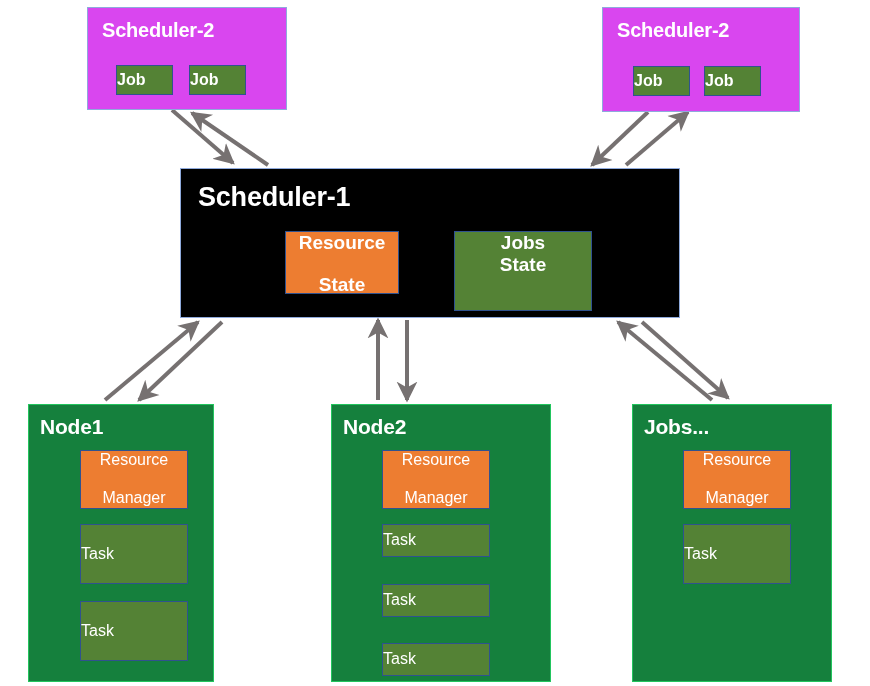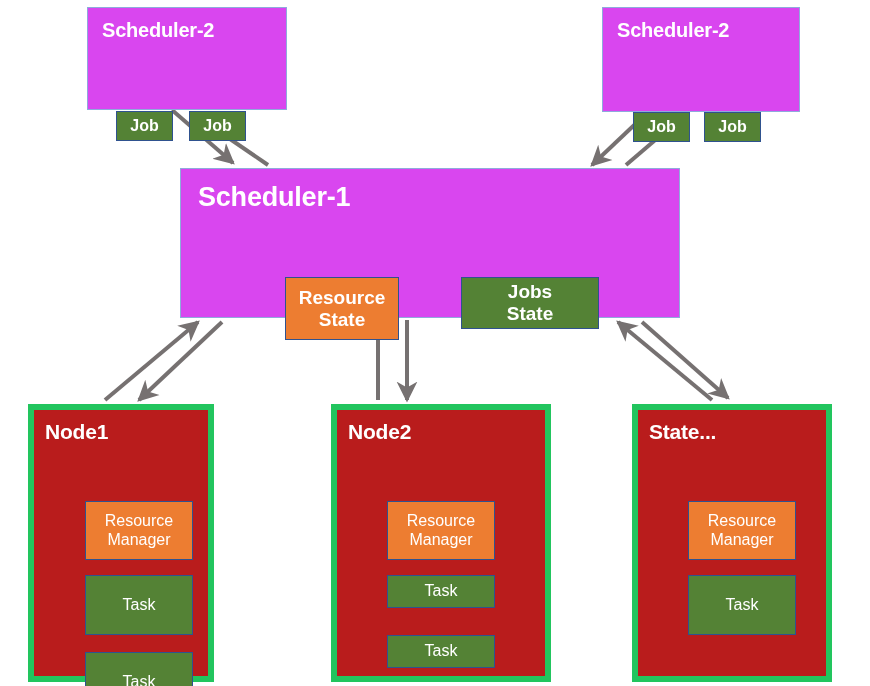--- a/index.html
+++ b/index.html
@@ -19,27 +19,27 @@
     position: absolute;
     box-sizing: border-box;
     border: 1px solid #41719C;
   }
   
   .scheduler2 {
     background: #d946ef;
     border-color: #8FAADC;
   }
   .scheduler1 {
-    background: #d946ef;
+    background: #000000;
     border-color: #8FAADC;
     padding-left: 44px;
   }
   .node {
-    background: #b91c1c;
-    border: 6px solid #22c55e;
+    background: #15803d;
+    border: 1px solid #22c55e;
     padding-left: 47px;
   }
   .container-title {
     position: absolute;
     color: #ffffff;
     font-weight: bold;
     letter-spacing: -0.2px;
     white-space: nowrap;
   }
   .s2-title {
@@ -56,33 +56,33 @@
     font-size: 21px;
     left: 11px;
     top: 10px;
   }
   
   .chip {
     position: absolute;
     box-sizing: border-box;
     display: flex;
     align-items: center;
-    justify-content: center;
+    justify-content: flex-start;
     text-align: center;
     color: #ffffff;
     line-height: 1.14;
-    margin-top: 46px;
   }
   .chip-green {
     background: #548235;
     border: 1px solid #2F528F;
   }
   .chip-orange {
     background: #ED7D31;
     border: 1px solid #2F528F;
+    gap: 20px;
   }
   .job-chip {
     font-size: 16px;
     font-weight: bold;
   }
   .state-chip {
     font-size: 19px;
     font-weight: bold;
   }
   .rm-chip {
@@ -160,21 +160,21 @@
       <span>Job</span>
     </div>
   </div>
 
   <div class="box scheduler1" style="left:180px; top:168px; width:500px; height:150px;">
     <div class="container-title s1-title">Scheduler-1</div>
     <div class="chip chip-orange state-chip" style="left:104px; top:62px; width:114px; height:63px; flex-direction:column;">
       <span>Resource</span>
       <span>State</span>
     </div>
-    <div class="chip chip-green state-chip" style="left:280px; top:62px; width:138px; height:52px; flex-direction:column;">
+    <div class="chip chip-green state-chip" style="left:273px; top:62px; width:138px; height:80px; flex-direction:column;">
       <span>Jobs</span>
       <span>State</span>
     </div>
   </div>
 
   <div class="box node" style="left:28px; top:404px; width:186px; height:278px;">
     <div class="container-title node-title">Node1</div>
     <div class="chip chip-orange rm-chip" style="left:51px; top:45px; width:108px; height:59px; flex-direction:column;">
       <span>Resource</span>
       <span>Manager</span>
@@ -198,21 +198,21 @@
     </div>
     <div class="chip chip-green task-chip" style="left:50px; top:179px; width:108px; height:33px;">
       <span>Task</span>
     </div>
     <div class="chip chip-green task-chip" style="left:50px; top:238px; width:108px; height:33px;">
       <span>Task</span>
     </div>
   </div>
 
   <div class="box node" style="left:632px; top:404px; width:200px; height:278px;">
-    <div class="container-title node-title">State...</div>
+    <div class="container-title node-title">Jobs...</div>
     <div class="chip chip-orange rm-chip" style="left:50px; top:45px; width:108px; height:59px; flex-direction:column;">
       <span>Resource</span>
       <span>Manager</span>
     </div>
     <div class="chip chip-green task-chip" style="left:50px; top:119px; width:108px; height:60px;">
       <span>Task</span>
     </div>
   </div>
 
 </div>

